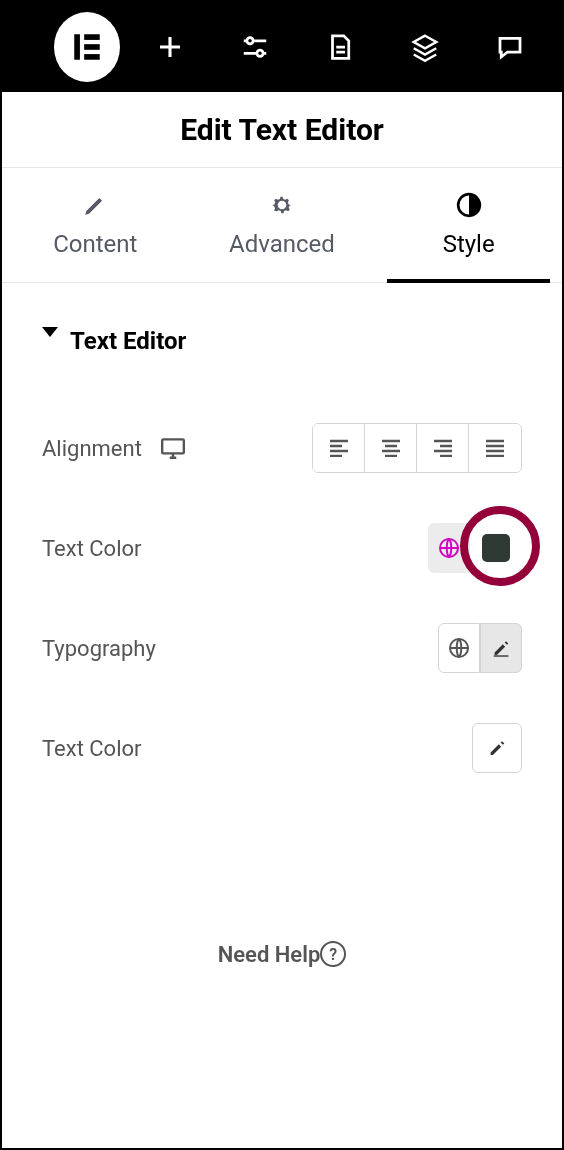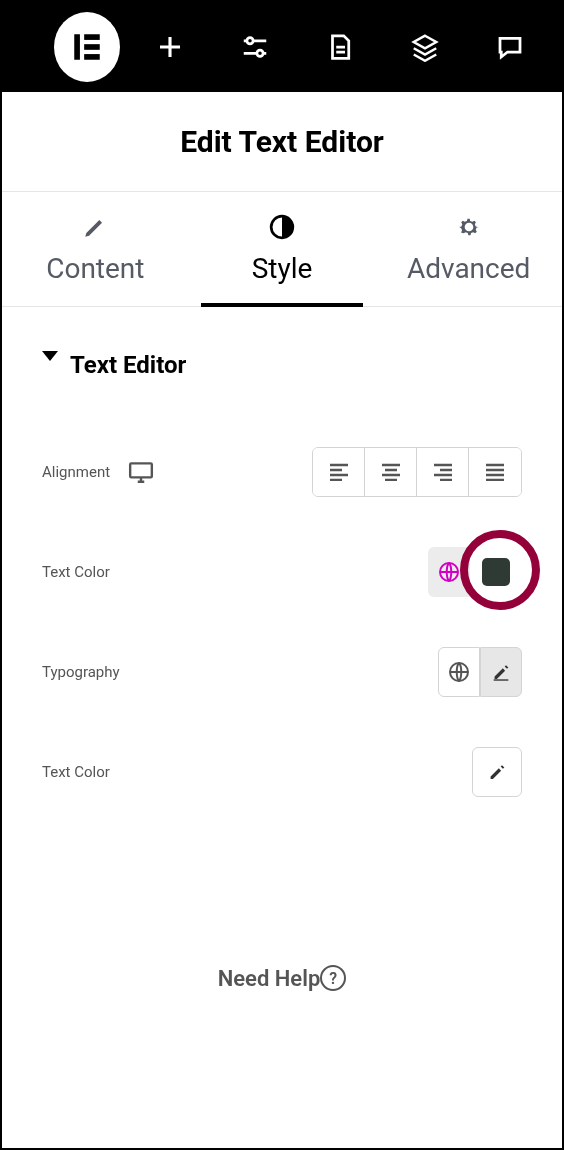--- a/index.html
+++ b/index.html
@@ -32,21 +32,21 @@
     .topbar-icon {
       width: 90px;
       height: 90px;
       display: flex;
       align-items: center;
       justify-content: center;
       cursor: pointer;
       color: #fff;
     }
     .title-bar {
-      height: 100px;
+      height: 76px;
       display:flex;
       align-items:center;
       justify-content:center;
       border-bottom: 1px solid #e5e5e5;
     }
     .title-bar h1 {
       font-size: 30px;
       font-weight: 700;
       color: #000;
     }
@@ -68,37 +68,37 @@
     }
     .tab.active { color:#000; }
     .tab.active::after {
       content:"";
       position:absolute;
       bottom:-1px;
       left:12px; right:12px;
       height:4px;
       background:#000;
     }
-    .tab-label { font-size:28px; }
+    .tab-label { font-size:24px; }
     .section-header {
       display:flex;
       align-items:flex-start;
       gap:12px;
       padding: 44px 40px 30px;
       cursor:pointer;
     }
     .section-header .caret { width:0;height:0;border-left:8px solid transparent;border-right:8px solid transparent;border-top:10px solid #000;}
     .section-header h2 { font-size:24px;font-weight:700;color:#000;}
     .row {
       display:flex;
       align-items:center;
       justify-content:space-between;
       padding: 18px 40px;
     }
-    .row-label { font-size:15px; color:#555; display:flex; align-items:center; gap:18px; }
+    .row-label { font-size:22px; color:#555; display:flex; align-items:center; gap:18px; }
     .button-group { display:flex; border:1px solid #d4d4d4; border-radius:6px; overflow:hidden;}
     .button-group .bg-btn {
       width:52px; height:48px; display:flex;align-items:center;justify-content:center;
       border-right:1px solid #d4d4d4; cursor:pointer; background:#fff;
     }
     .button-group .bg-btn:last-child{border-right:none;}
     .ctrl-group { display:flex; gap:0; align-items:center; position:relative;}
     .pill-btn {
       height:50px; width:42px; display:flex; align-items:center;justify-content:center;
       border:1px solid #d4d4d4; background:#fff; cursor:pointer;
@@ -174,32 +174,32 @@
   <h1>Edit Text Editor</h1>
 </div>
 
 <div class="tabs">
   <div class="tab">
     <svg width="26" height="26" viewBox="0 0 24 24" fill="#565a65">
         <path d="M3 21l3.5-1 12-12-2.5-2.5-12 12L3 21zM17 4l3 3"></path>
       </svg>
     <span class="tab-label">Content</span>
   </div>
+  <div class="tab">
+    <svg width="26" height="26" viewBox="0 0 24 24" fill="#565a65">
+        <path d="M12 8a4 4 0 100 8 4 4 0 000-8zm9 4l-2 .5-.8 2 1 1.8-1.5 1.5-1.8-1-2 .8-.5 2h-2l-.5-2-2-.8-1.8 1L4.6 17l1-1.8-.8-2L3 12l2-.5.8-2-1-1.8L6.3 6.2l1.8 1 2-.8.5-2h2l.5 2 2 .8 1.8-1 1.5 1.5-1 1.8.8 2 2 .5z"></path>
+      </svg>
+    <span class="tab-label">Advanced</span>
+  </div>
   <div class="tab active">
     <svg width="26" height="26" viewBox="0 0 24 24">
         <circle cx="12" cy="12" r="10" fill="none" stroke="#000" stroke-width="2.5"></circle>
         <path d="M12 2a10 10 0 010 20z" fill="#000"></path>
       </svg>
     <span class="tab-label">Style</span>
-  </div>
-  <div class="tab">
-    <svg width="26" height="26" viewBox="0 0 24 24" fill="#565a65">
-        <path d="M12 8a4 4 0 100 8 4 4 0 000-8zm9 4l-2 .5-.8 2 1 1.8-1.5 1.5-1.8-1-2 .8-.5 2h-2l-.5-2-2-.8-1.8 1L4.6 17l1-1.8-.8-2L3 12l2-.5.8-2-1-1.8L6.3 6.2l1.8 1 2-.8.5-2h2l.5 2 2 .8 1.8-1 1.5 1.5-1 1.8.8 2 2 .5z"></path>
-      </svg>
-    <span class="tab-label">Advanced</span>
   </div>
 </div>
 
 <div class="section-header">
   <div class="caret"></div>
   <h2>Text Editor</h2>
 </div>
 
 <div class="row" style="padding-top:38px;">
   <div class="row-label">

